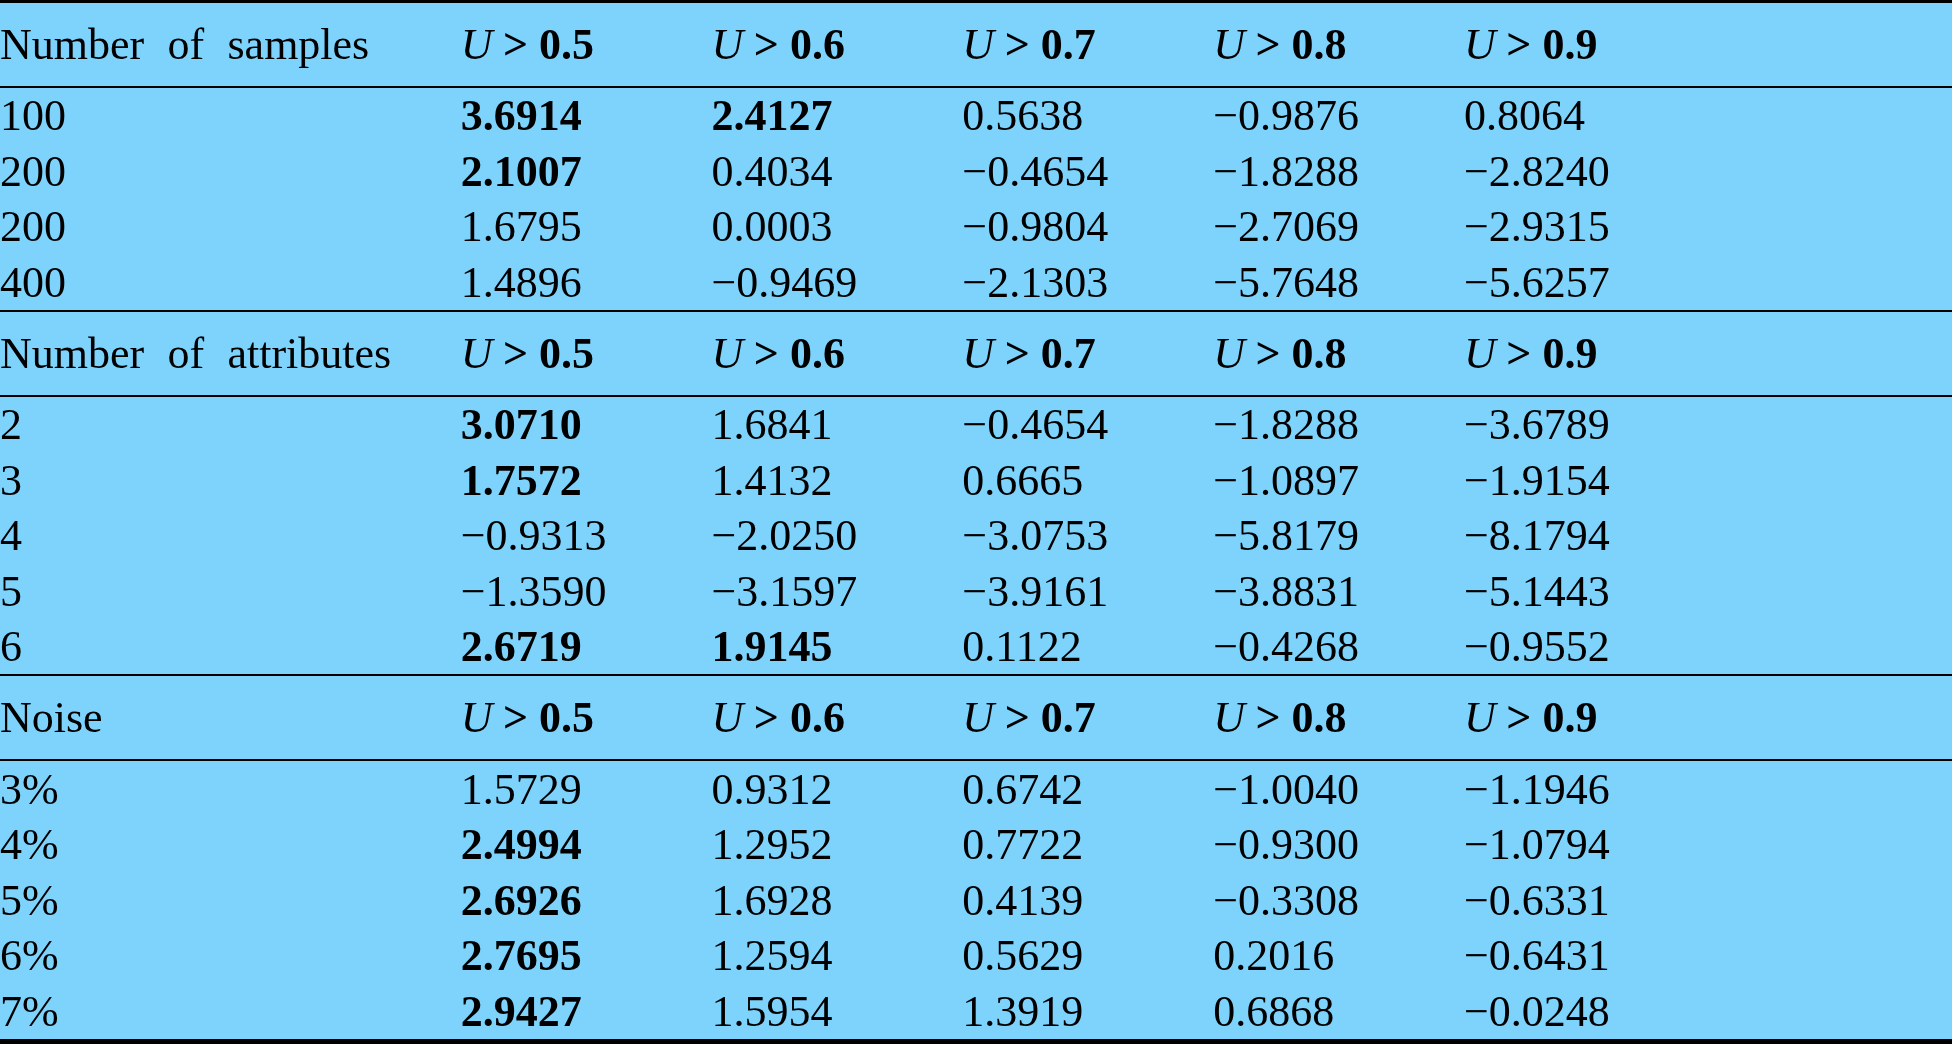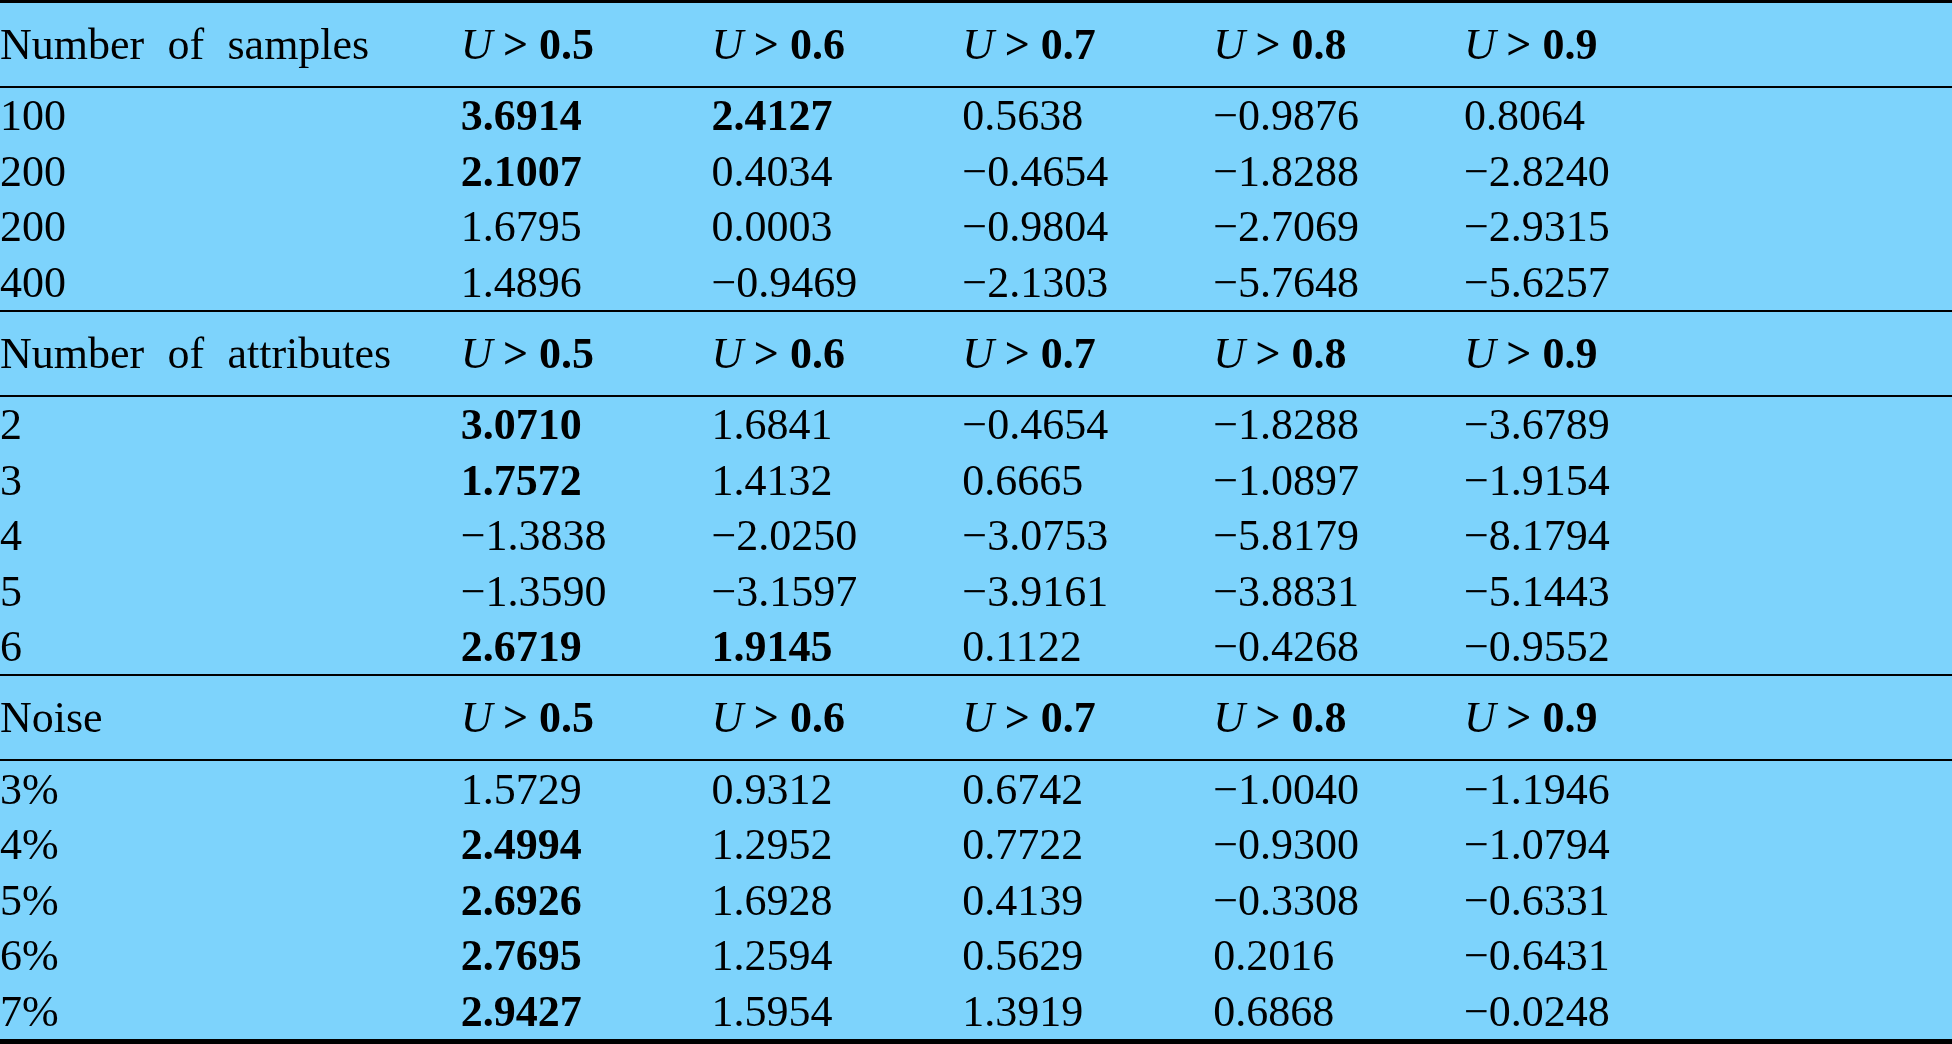--- a/index.html
+++ b/index.html
@@ -141,21 +141,21 @@
         <tr>
           <td class="row-label">3</td>
           <td class="value bold">1.7572</td>
           <td class="value">1.4132</td>
           <td class="value">0.6665</td>
           <td class="value">−1.0897</td>
           <td class="value">−1.9154</td>
         </tr>
         <tr>
           <td class="row-label">4</td>
-          <td class="value">−1.3838</td>
+          <td class="value">−0.9313</td>
           <td class="value">−2.0250</td>
           <td class="value">−3.0753</td>
           <td class="value">−5.8179</td>
           <td class="value">−8.1794</td>
         </tr>
         <tr>
           <td class="row-label">5</td>
           <td class="value">−1.3590</td>
           <td class="value">−3.1597</td>
           <td class="value">−3.9161</td>

